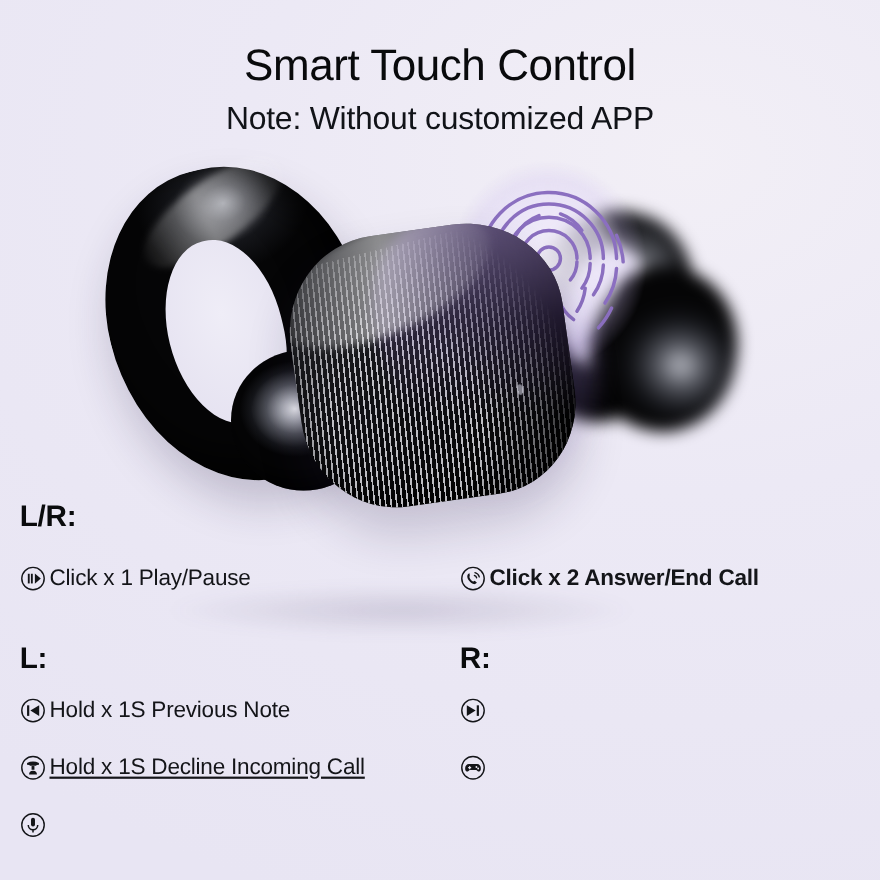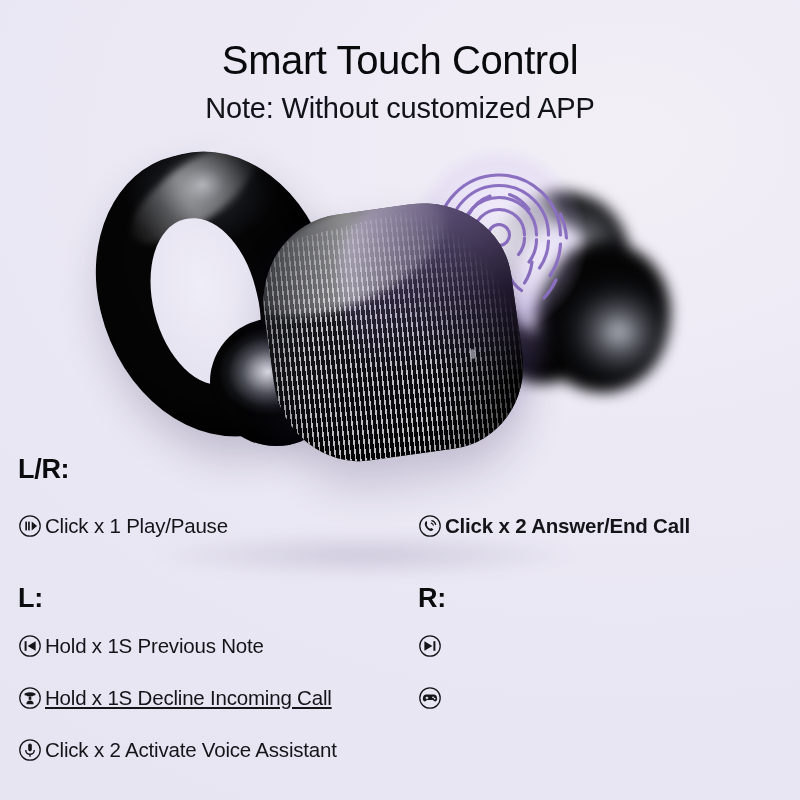--- a/index.html
+++ b/index.html
@@ -402,21 +402,20 @@
         <span class="label">Hold x 1S Decline Incoming Call</span>
       </div>
 
       <div class="row l-row3">
         <svg class="icon" viewBox="0 0 24 24">
           <circle cx="12" cy="12" r="10.2" fill="none" stroke="#141519" stroke-width="1.3"></circle>
           <rect x="10.2" y="5.4" width="3.6" height="8" rx="1.8" fill="#141519"></rect>
           <path d="M7.7 12.1a4.3 4.3 0 0 0 8.6 0" fill="none" stroke="#141519" stroke-width="1.4"></path>
           <rect x="11.3" y="15.8" width="1.4" height="3" fill="#141519"></rect>
         </svg>
-        <span class="label">Click x 2 Activate Voice Assistant</span>
       </div>
     </div>
 
     <div class="col col-right">
 
       <div class="row lr-row2">
         <svg class="icon" viewBox="0 0 24 24">
           <circle cx="12" cy="12" r="10.2" fill="none" stroke="#141519" stroke-width="1.3"></circle>
           <path d="M9.1 9.4c-.5.7-.4 1.7.4 3 .9 1.4 1.9 2.2 2.7 2.2.5 0 .9-.3 1.3-.7l2 1.7c-.8 1-1.9 1.6-2.9 1.4-1.6-.3-3.3-1.6-4.5-3.4-1.2-1.8-1.6-3.6-1.1-4.9.3-.8 1-1.4 1.8-1.6z" fill="#141519"></path>
           <path d="M13.8 6.6a5.4 5.4 0 0 1 3.9 3.9" fill="none" stroke="#141519" stroke-width="1.25" stroke-linecap="round"></path>

